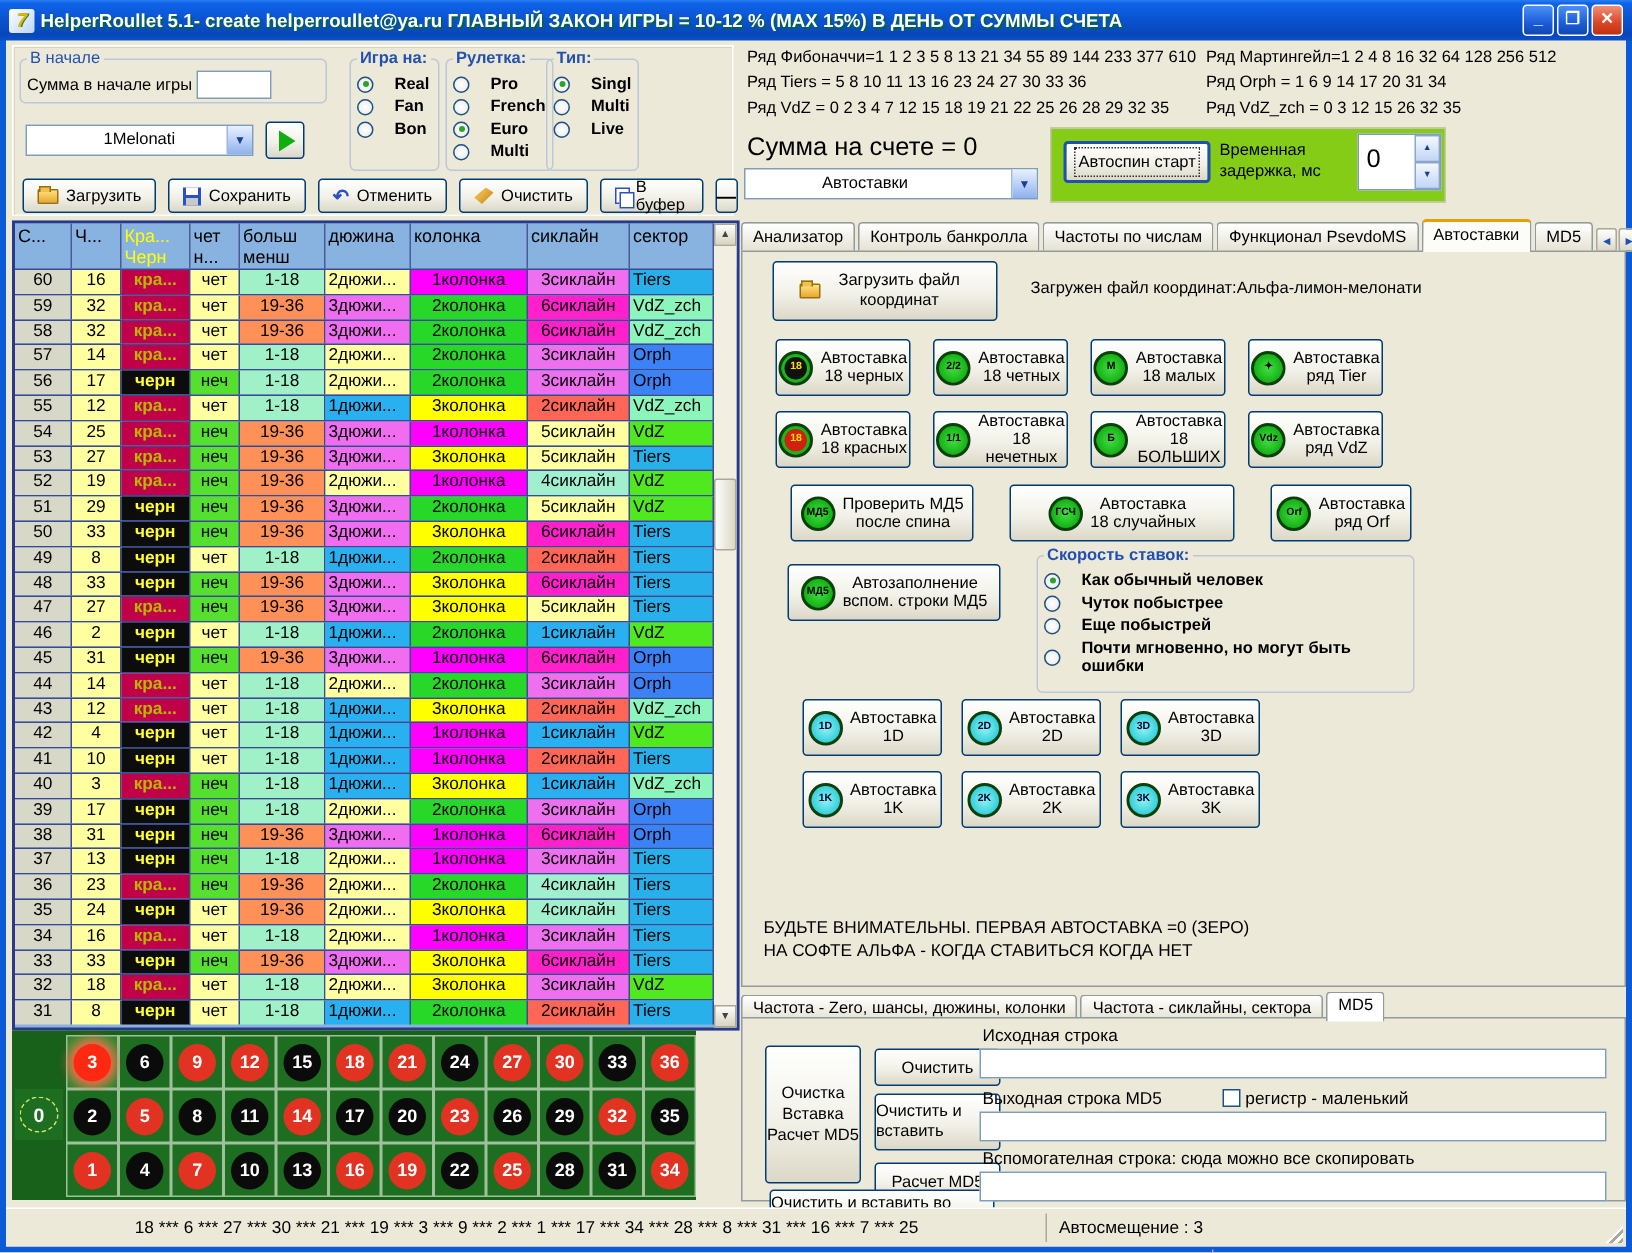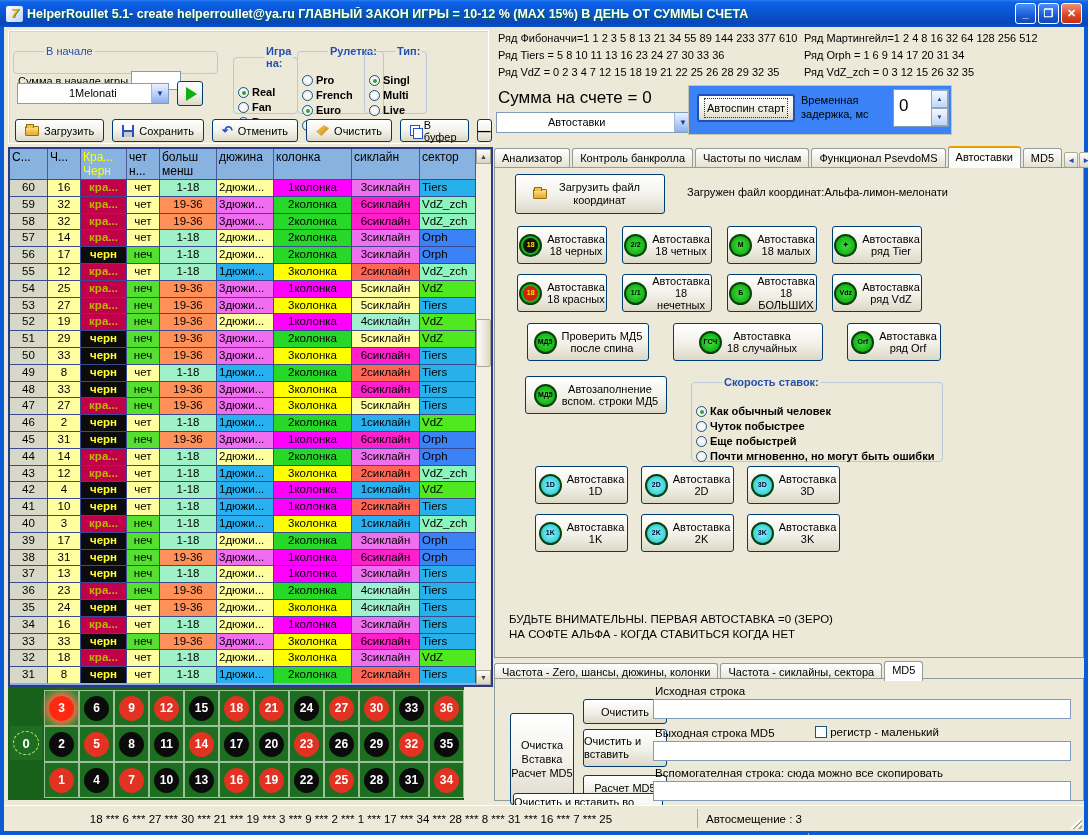--- a/index.html
+++ b/index.html
@@ -17,35 +17,35 @@
   .tb-btns { display:flex; gap:2px; }
   .tb-btn { width:21px; height:21px; border:1px solid #fff; border-radius:3px; color:#fff; font-size:11px; line-height:19px; text-align:center; font-weight:bold;
     background:linear-gradient(180deg,#4a90f8,#1b5cd8 60%,#1048b0); }
   .tb-btn.close { background:linear-gradient(180deg,#f09078,#dd4a28 55%,#c03010); }
 
   .client { position:absolute; left:4px; top:27px; width:1080px; height:804px; background:#ece9d8; }
 
   
   .panel-topleft { position:absolute; left:4px; top:3px; width:481px; height:114px; background:#ece9d8; border:1px solid #fff; box-shadow:inset 1px 1px 0 #d8d4c0; }
   fieldset.gb { position:absolute; border:1px solid #bcc7d8; border-radius:4px; padding:2px 4px; }
-  fieldset.gb legend { color:#2350b0; font-size:11px; padding:12px 2px;margin-left:26px; }
+  fieldset.gb legend { color:#2350b0; font-size:11px; padding:0 2px; }
   .gb-start { left:4px; top:2px; width:205px; height:36px; }
   .gb-start .row { display:flex; align-items:center; gap:3px; }
   .xp-input { background:#fff; border:1px solid #7f9db9; height:19px; font-size:11px; padding:0 2px; font-family:"Liberation Sans",sans-serif; }
   .gb-start input { width:50px; }
   .combo { position:absolute; display:flex; background:#fff; border:1px solid #7f9db9; height:21px;padding-left:48px; }
   .combo .val { flex:1; padding:3px 3px 0 3px; font-size:11px; white-space:nowrap; overflow:hidden; }
   .combo .arrow { width:17px; border-left:1px solid #9cb8e6; background:linear-gradient(180deg,#e8f0fe,#bcd2f8 50%,#8fb0ea);
      color:#1c3d94; font-size:8px; text-align:center; line-height:19px; }
   .combo-profile { left:8px; top:52px; width:152px; }
   .btn-play { position:absolute; left:168px; top:50px; width:26px; height:25px; border:1px solid #003c74; border-radius:3px;
      background:linear-gradient(180deg,#fff,#f0f0ea 55%,#dcd8c8); }
   .btn-play .tri { position:absolute; left:8px; top:5px; width:0; height:0; border-left:11px solid #0faf0f; border-top:7px solid transparent; border-bottom:7px solid transparent; }
   .rg { font-size:11px;font-weight:bold; }
-  .rg label { display:flex; align-items:flex-end; gap:3px; margin:3px 0; cursor:default; }
+  .rg label { display:flex; align-items:center; gap:14px; margin:3px 0; cursor:default; }
   .radio { width:11px; height:11px; border-radius:50%; border:1px solid #1c5180; background:radial-gradient(#fff,#e8e8e8); position:relative; flex:0 0 11px; }
   .radio.sel::after { content:""; position:absolute; left:2.5px; top:2.5px; width:4px; height:4px; border-radius:50%; background:#2da32d; }
   .gb-game { left:224px; top:2px; width:60px; height:81px; }
   .gb-wheel { left:288px; top:2px; width:63px; height:81px; }
   .gb-type { left:355px; top:2px; width:48px; height:81px; }
 
   .toolbar { position:absolute; left:6px; top:88px; width:470px; display:flex; gap:8px; }
   .xp-btn { border:1px solid #003c74; border-radius:3px; background:linear-gradient(180deg,#fff,#f2f1e8 55%,#dcd8c8);
     font-size:11px; font-family:"Liberation Sans",sans-serif; display:flex; align-items:center; justify-content:center; gap:5px; cursor:default; }
   .tbtn { height:23px; padding:0 9px; }
@@ -60,21 +60,21 @@
   .ic-brush { width:13px; height:11px; background:linear-gradient(135deg,#e8b440 40%,#c07818); clip-path:polygon(0 60%,60% 0,100% 30%,40% 100%); }
   .ic-copy { width:11px; height:12px; position:relative; }
   .ic-copy::before,.ic-copy::after { content:""; position:absolute; width:8px; height:9px; background:#fff; border:1px solid #2a50c8; }
   .ic-copy::before { left:0; top:0; } .ic-copy::after { left:3px; top:3px; }
 
   
   .panel-topright { position:absolute; left:488px; top:3px; width:592px; height:114px; }
   .series-line { position:absolute; font-size:11px; white-space:nowrap; }
   .sum-label { position:absolute; left:6px; top:58px; font-size:17px; }
   .combo-bets { left:4px; top:82px; width:196px; }
-  .autospin-box { position:absolute; left:196px; top:55px; width:264px; height:50px; border:1px solid #c8c4b0; background:#3b82f6; }
+  .autospin-box { position:absolute; left:208px; top:55px; width:264px; height:50px; border:1px solid #c8c4b0; background:#84cc16; }
   .btn-autospin { position:absolute; left:8px; top:8px; height:28px; padding:0 6px; border:2px solid #2050b0; }
   .btn-autospin .inner { outline:1px dotted #333; padding:3px 2px; }
   .delay-label { position:absolute; left:112px; top:7px; width:88px; line-height:14px; }
   .spinner { position:absolute; left:204px; top:3px; width:56px; height:38px; background:#fff; border:1px solid #7f9db9; display:flex; }
   .spinner .num { flex:1; font-size:17px; padding:6px 0 0 5px; }
   .spin-arrows { width:17px; display:flex; flex-direction:column; }
   .spin-arrows div { flex:1; border:1px solid #8aa6d0; background:linear-gradient(#f4f8ff,#c2d6f4); font-size:6px; text-align:center; line-height:16px; color:#1c3d94; }
 
   
   .grid-table { position:absolute; left:4px; top:120px; width:485px; height:540px; border:2px solid #2a3a88; background:#88b2e0; }
@@ -132,21 +132,21 @@
   .betico.k-red .in { background:#d02010; color:#ffe000; }
   .betico.k-cyan { background:radial-gradient(#8ff4f4,#10c0d0); color:#003; }
   .gb-speed { position:absolute; left:196px; top:196px; width:252px; height:98px; }
   .warn { position:absolute; left:14px; top:444px; font-size:11.5px; line-height:15px; }
 
   
   .tabs-bottom { position:absolute; left:490px; top:632px; width:590px; height:142px; }
   .tabs-bottom .tabbody { top:19px; }
   .tabs-bottom .tab { height:18px; padding-top:2px; }
   .tabs-bottom .tab.active { height:20px; border-top:1px solid #919b9c; background:#fff; }
-  .btn-big-md5 { position:absolute; left:15px; top:18px; width:64px; height:92px; line-height:14px; text-align:center;margin-top:16px; }
+  .btn-big-md5 { position:absolute; left:15px; top:18px; width:64px; height:92px; line-height:14px; text-align:center; }
   .btn-clear { position:absolute; left:88px; top:20px; width:84px; height:25px; }
   .btn-clearpaste { position:absolute; left:88px; top:50px; width:84px; height:38px; line-height:13px; }
   .btn-calc { position:absolute; left:88px; top:96px; width:84px; height:26px; }
   .btn-auxpaste { position:absolute; left:18px; top:114px; width:150px; height:31px; line-height:13px; }
   .md5-label { position:absolute; font-size:11.5px; }
   .md5-input { position:absolute; left:158px; width:418px; height:20px; background:#fff; border:1px solid #7f9db9; }
   .chk { width:12px; height:12px; border:1px solid #1c5180; background:#fff; display:inline-block; vertical-align:-2px; }
 
   
   .statusbar { position:absolute; left:0; top:778px; width:1080px; height:26px; background:#ece9d8; border-top:1px solid #fff; font-size:11.5px; }

